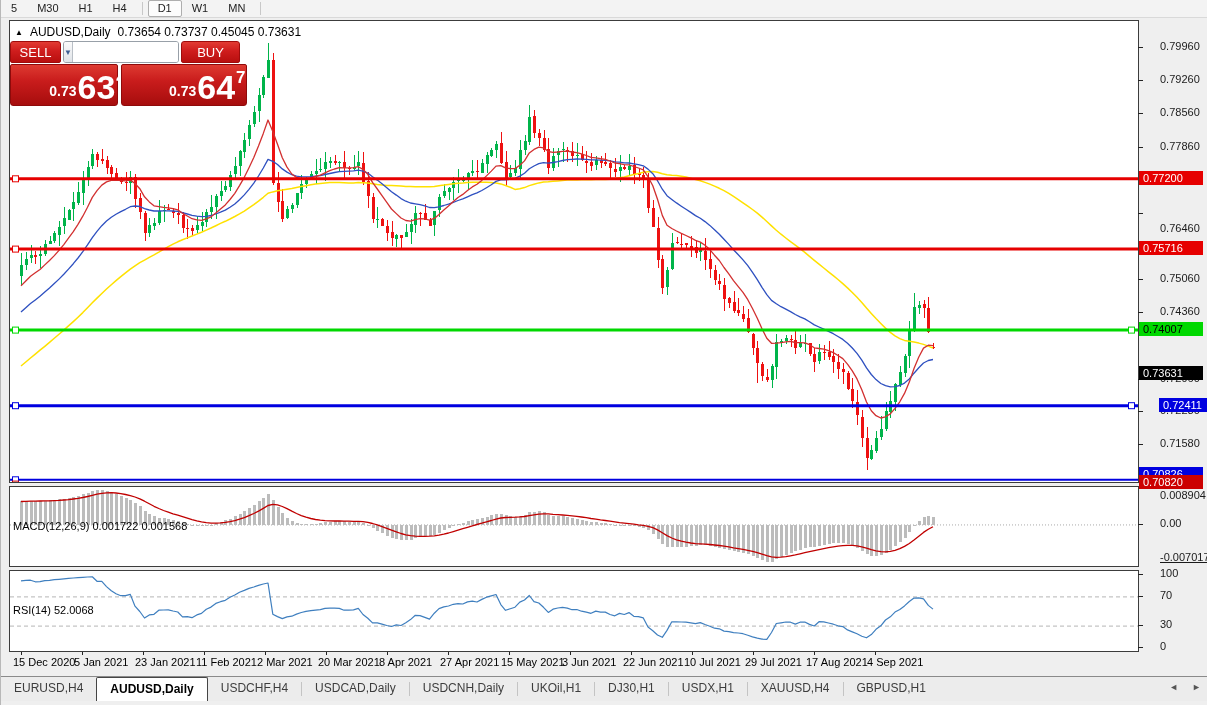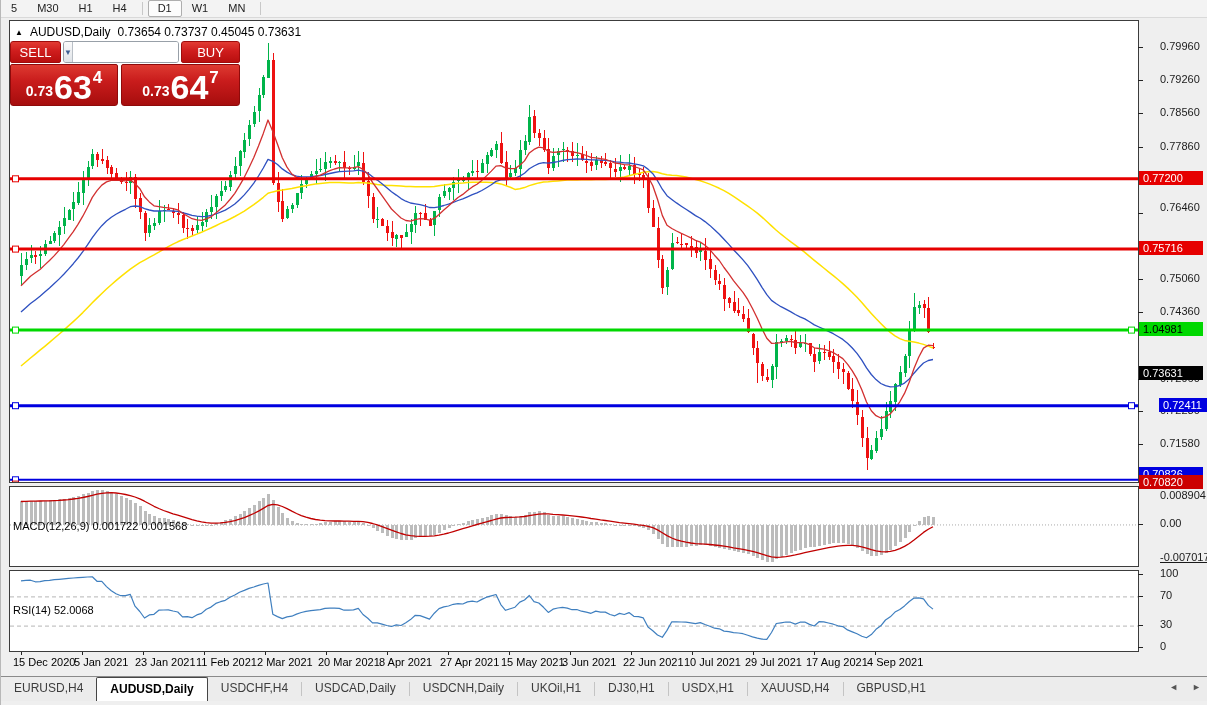--- a/index.html
+++ b/index.html
@@ -53,21 +53,21 @@
   .spin{width:17px;background:linear-gradient(180deg,#fbfbfb,#dfe3e8);border:0;display:flex;align-items:center;justify-content:center;
         color:#3c5e93;font-size:8px;cursor:pointer;}
   .spin.left{border-right:1px solid #b9bfc6;}
   .vol-input{flex:1;border:0;outline:none;text-align:right;font-size:13px;padding:0 5px 0 0;color:#000;font-family:"Liberation Sans",sans-serif;}
   .trow2{display:flex;gap:3px;margin-top:1px;height:42px;}
   .price-pane{
     background:linear-gradient(180deg,#de3a31 0%,#c91c1c 40%,#a60d0d 100%);
     border:1px solid #8f0a0a;border-radius:2px 2px 3px 3px;color:#fff;
     display:flex;align-items:flex-end;justify-content:center;padding-bottom:3px;cursor:pointer;
   }
-  .price-pane .small{font-size:14px;font-weight:bold;margin:0 1px 3px 0;}
+  .price-pane .small{font-size:14px;font-weight:bold;margin:0 1px 3px 0;padding-left:47px;}
   .price-pane .big{font-size:34px;line-height:30px;font-weight:bold;}
   .price-pane .sup{font-size:17px;font-weight:bold;margin:0 0 14px 1px;}
   .sell-pane{width:106px;}
   .buy-pane{flex:1;}
   
   .tabbar{
     position:absolute;left:0;right:0;top:676px;height:24px;
     border-top:1px solid #8a8a8a;background:#ececec;
     display:flex;align-items:stretch;font-size:12px;color:#3d3d3d;
   }
@@ -747,34 +747,34 @@
   <div class="axis" id="axis">
       <div class="axis-dash" style="top: 47px;"></div>
       <div class="axis-tick-text" style="top: 40.0062px;">0.79960</div>
       <div class="axis-dash" style="top: 80px;"></div>
       <div class="axis-tick-text" style="top: 73.1716px;">0.79260</div>
       <div class="axis-dash" style="top: 113px;"></div>
       <div class="axis-tick-text" style="top: 106.337px;">0.78560</div>
       <div class="axis-dash" style="top: 147px;"></div>
       <div class="axis-tick-text" style="top: 139.503px;">0.77860</div>
       <div class="axis-dash" style="top: 213px;"></div>
-      <div class="axis-tick-text" style="top: 201px;">0.76460</div>
+      <div class="axis-tick-text" style="top: 222px;">0.76460</div>
       <div class="axis-dash" style="top: 279px;"></div>
       <div class="axis-tick-text" style="top: 272.164px;">0.75060</div>
       <div class="axis-dash" style="top: 312px;"></div>
       <div class="axis-tick-text" style="top: 305.33px;">0.74360</div>
       <div class="axis-dash" style="top: 379px;"></div>
       <div class="axis-tick-text" style="top: 371.661px;">0.72960</div>
       <div class="axis-dash" style="top: 411px;"></div>
       <div class="axis-tick-text" style="top: 403.879px;">0.72280</div>
       <div class="axis-dash" style="top: 444px;"></div>
       <div class="axis-tick-text" style="top: 437.044px;">0.71580</div>
       <div class="level-label" style="top: 170.773px; background: rgb(230, 0, 0); color: rgb(255, 255, 255); z-index: 2;">0.77200</div>
       <div class="level-label" style="top: 241.084px; background: rgb(230, 0, 0); color: rgb(255, 255, 255); z-index: 2;">0.75716</div>
-      <div class="level-label" style="top: 322.055px; background: rgb(0, 216, 0); color: rgb(0, 0, 0); z-index: 2;">1.04981</div>
+      <div class="level-label" style="top: 322.055px; background: rgb(0, 216, 0); color: rgb(0, 0, 0); z-index: 2;">0.74007</div>
       <div class="level-label" style="top: 397.672px; background: rgb(0, 0, 224); color: rgb(255, 255, 255); z-index: 2; margin-left: 20px;">0.72411</div>
       <div class="level-label" style="top: 466.768px; background: rgb(0, 0, 224); color: rgb(255, 255, 255); z-index: 2;">0.70826</div>
       <div class="level-label" style="top: 475.052px; background: rgb(204, 0, 0); color: rgb(255, 255, 255); z-index: 3;">0.70820</div>
       <div class="level-label" style="top: 339.869px; background: rgb(0, 0, 0); color: rgb(255, 255, 255); z-index: 4; margin-top: 26px;">0.73631</div>
       <div class="axis-tick-text" style="top: 489px;">0.008904</div>
       <div class="axis-dash" style="top: 524px;"></div>
       <div class="axis-tick-text" style="top: 516.952px;">0.00</div>
       <div class="axis-tick-text" style="top: 551px; text-decoration: underline;">-0.007017</div>
       <div class="axis-dash" style="top: 574px;"></div>
       <div class="axis-tick-text" style="top: 567px;">100</div>

